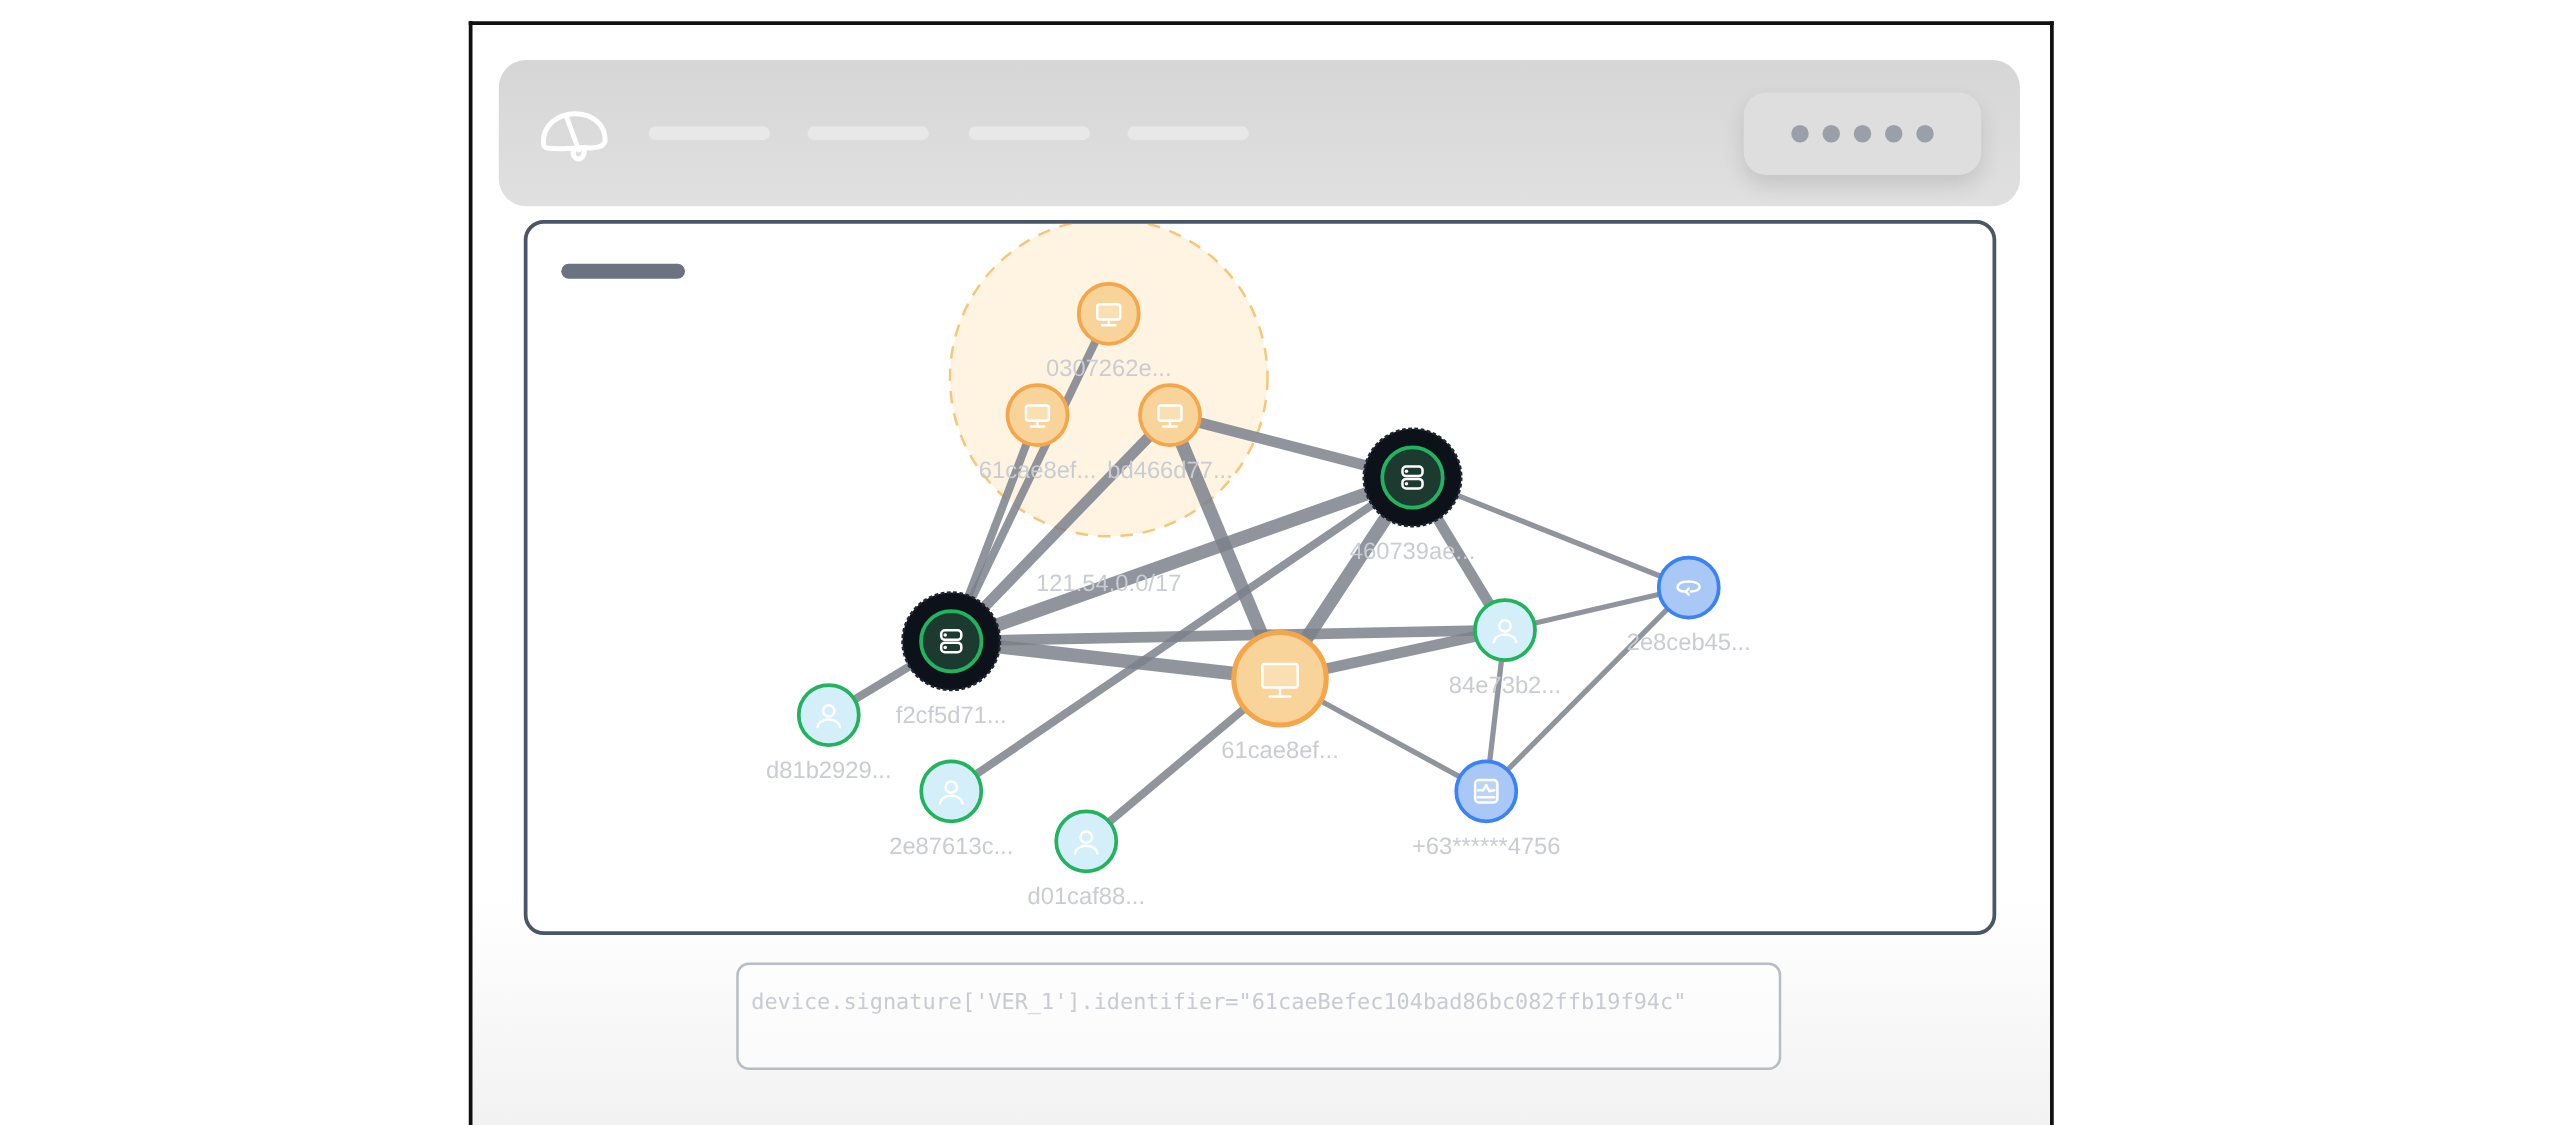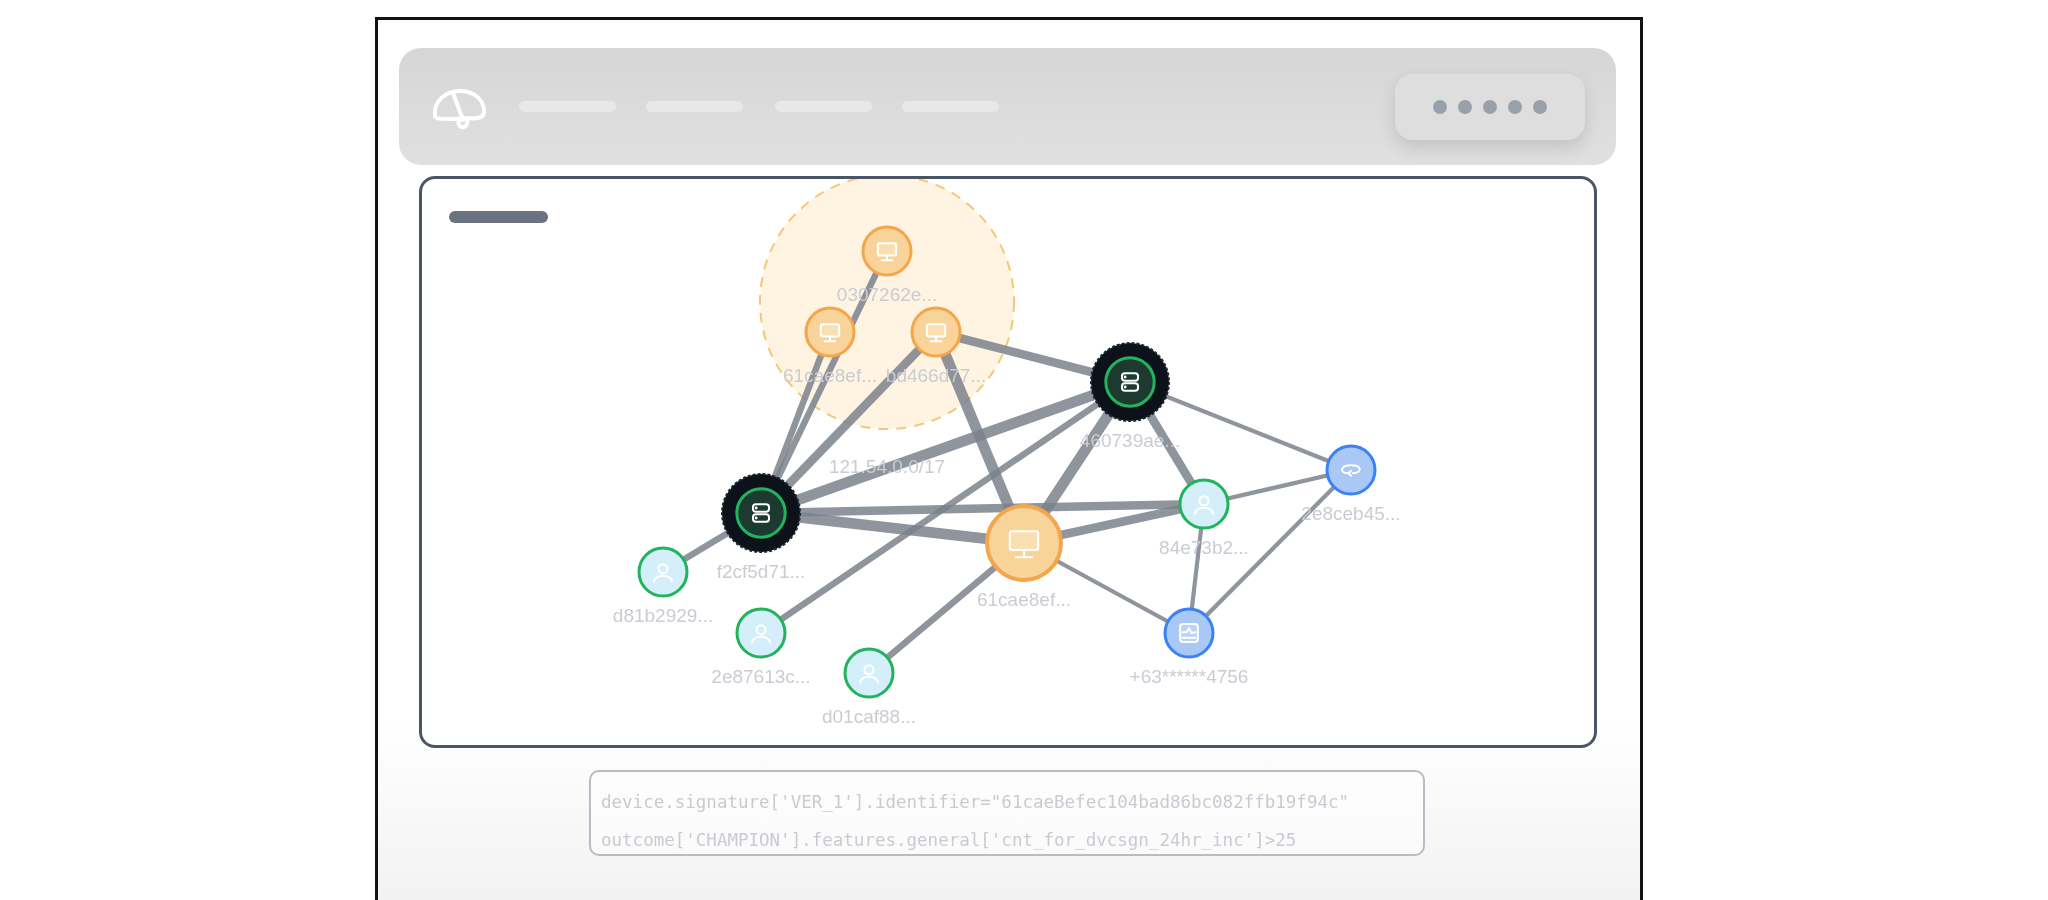--- a/index.html
+++ b/index.html
@@ -206,15 +206,14 @@
           <text x="767" y="504" text-anchor="middle" class="node-label">+63******4756</text>
           <text x="241" y="443" text-anchor="middle" class="node-label">d81b2929...</text>
           <text x="339" y="504" text-anchor="middle" class="node-label">2e87613c...</text>
           <text x="447" y="544" text-anchor="middle" class="node-label">d01caf88...</text>
         </g>
     </svg>
   </div>
 
   <div class="code-box">
     <span class="code-line">device.signature['VER_1'].identifier="61caeBefec104bad86bc082ffb19f94c"</span>
-    <span class="code-line">outcome['CHAMPION'].features.general['cnt_for_dvcsgn_24hr_inc']&gt;25</span>
   </div>
 </div>
 
 </body></html>

